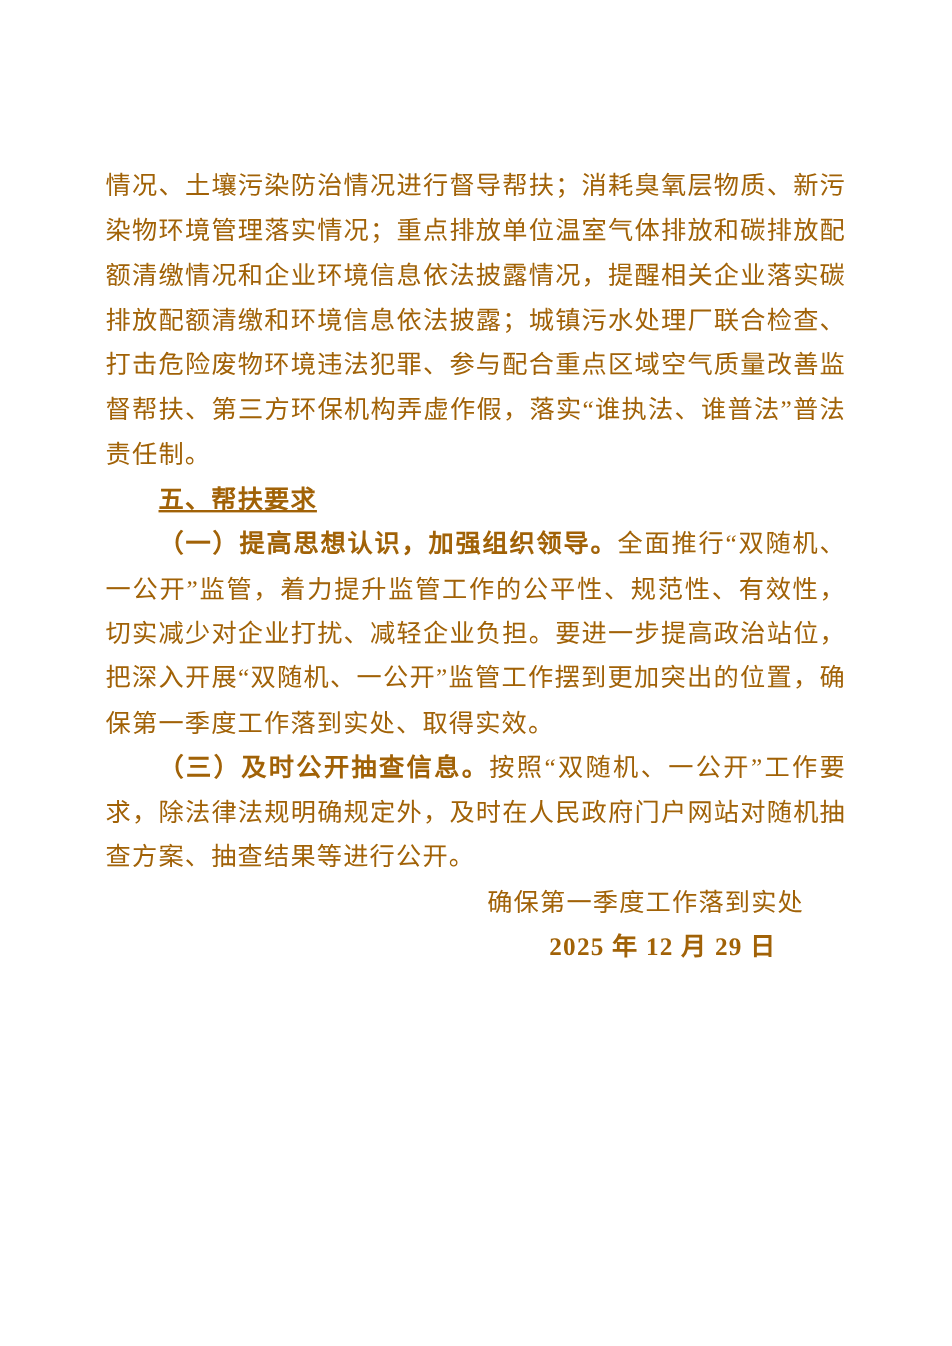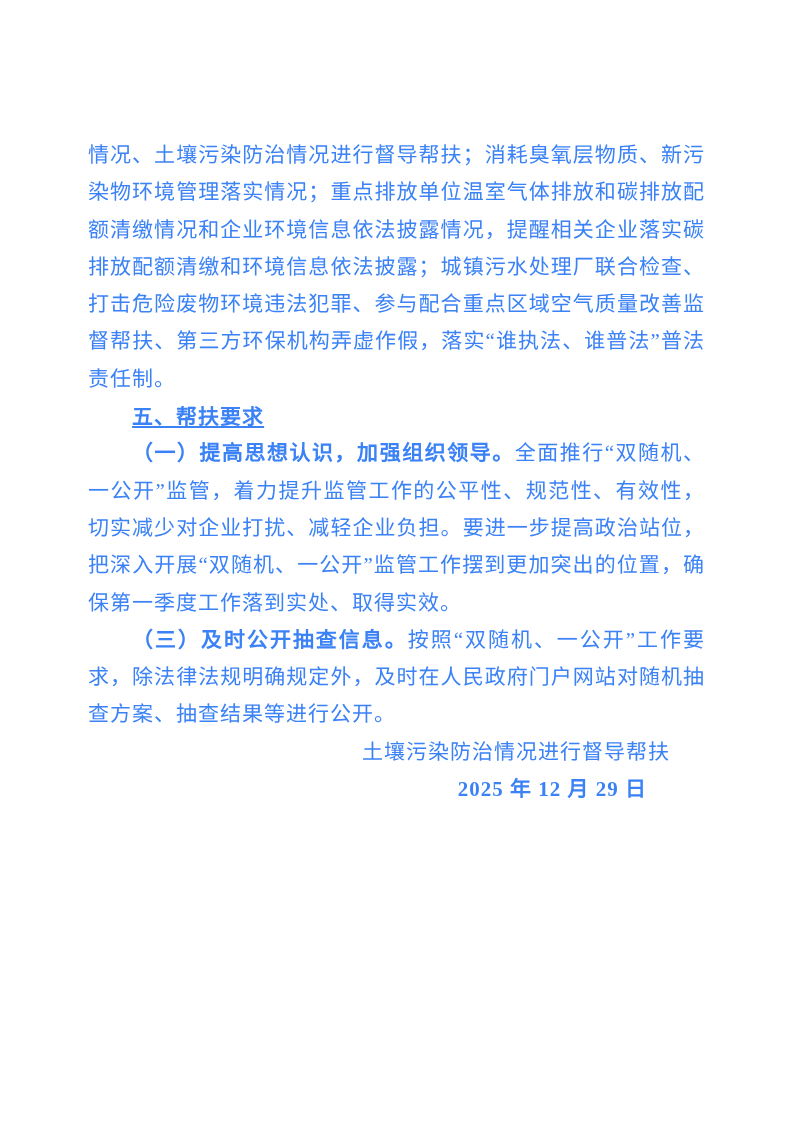--- a/index.html
+++ b/index.html
@@ -8,21 +8,21 @@
     background: #ffffff;
   }
   .page {
     position: relative;
     width: 793px;
     height: 1122px;
     background: #ffffff;
     overflow: hidden;
     box-sizing: border-box;
     font-family: "Liberation Serif", "DejaVu Serif", serif;
-    color: #3b82f6;
+    color: #a16207;
   }
   .content {
     position: absolute;
     top: 137px;
     left: 88px;
     right: 88px;
   }
   .doc-par {
     margin: 0;
     font-size: 21px;
@@ -68,18 +68,18 @@
 
     <p class="doc-par">情况、土壤污染防治情况进行督导帮扶；消耗臭氧层物质、新污染物环境管理落实情况；重点排放单位温室气体排放和碳排放配额清缴情况和企业环境信息依法披露情况，提醒相关企业落实碳排放配额清缴和环境信息依法披露；城镇污水处理厂联合检查、打击危险废物环境违法犯罪、参与配合重点区域空气质量改善监督帮扶、第三方环保机构弄虚作假，落实“谁执法、谁普法”普法责任制。</p>
 
     <p class="doc-par indent2 heading">五、帮扶要求</p>
 
     <p class="doc-par indent2"><span class="lead">（一）提高思想认识，加强组织领导。</span><span>全面推行“双随机、一公开”监管，着力提升监管工作的公平性、规范性、有效性，切实减少对企业打扰、减轻企业负担。要进一步提高政治站位，把深入开展“双随机、一公开”监管工作摆到更加突出的位置，确保第一季度工作落到实处、取得实效。</span></p>
 
 
     <p class="doc-par indent2"><span class="lead">（三）及时公开抽查信息。</span><span>按照“双随机、一公开”工作要求，除法律法规明确规定外，及时在人民政府门户网站对随机抽查方案、抽查结果等进行公开。</span></p>
 
-    <p class="sig-issuer">土壤污染防治情况进行督导帮扶</p>
+    <p class="sig-issuer">确保第一季度工作落到实处</p>
 
     <p class="sig-date">2025 年 12 月 29 日</p>
 
   </div>
 </div>
 
 </body></html>

